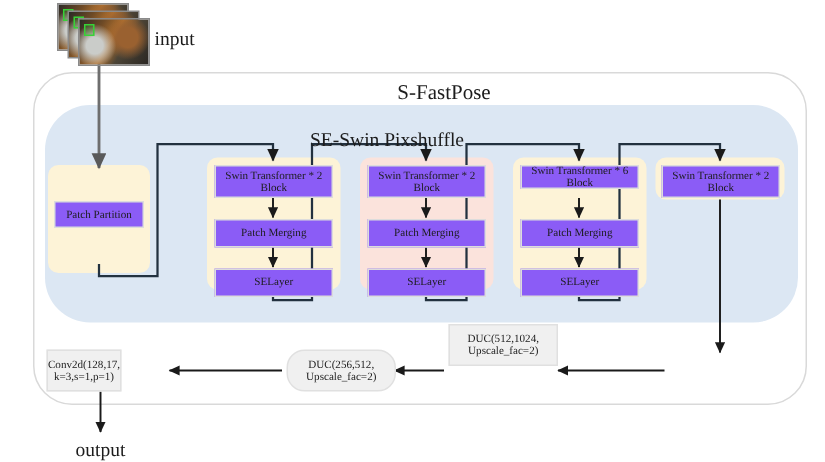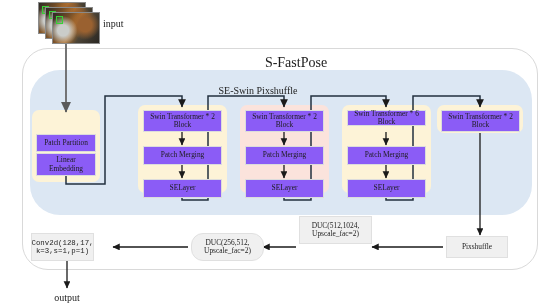--- a/index.html
+++ b/index.html
@@ -46,21 +46,21 @@
     line-height:1.12;
     font-size:7.4px;
     color:#1c1c1c;
     padding:1px 2px;
   }
   .op-box.plain{background:#f0f0f0;border:1px solid #e0e0e0;}
 
   
   .lbl{
     position:absolute;
-    font-size:10px;
+    font-size:13px;
     color:#1c1c1c;
     white-space:nowrap;
   }
   .lbl.center{transform:translateX(-50%);}
   .title-lbl{font-size:14px;}
 
   
   .thumb-stack{position:absolute;}
   .thumb{
     position:absolute;
@@ -152,47 +152,44 @@
   </div>
 
   <span class="lbl" style="left:103px;top:18px;">input</span>
 
   <span class="lbl center title-lbl" style="left:296px;top:55px;">S-FastPose</span>
 
   <span class="lbl center" style="left:258px;top:85px;">SE-Swin Pixshuffle</span>
 
   <div class="node op-box" style="left:36px;top:119px;width:60px;height:18px;white-space:pre-line;margin-top:15px;">Patch Partition</div>
 
-  <div class="node op-box" style="left:36px;top:153px;width:60px;height:23px;white-space:pre-line;">Linear
-Embedding</div>
 
   <div class="node op-box" style="left:143px;top:110px;width:79px;height:22px;white-space:pre-line;">Swin Transformer * 2
 Block</div>
   <div class="node op-box" style="left:143px;top:146px;width:79px;height:19px;">Patch Merging</div>
   <div class="node op-box" style="left:143px;top:179px;width:79px;height:19px;">SELayer</div>
 
   <div class="node op-box" style="left:245px;top:110px;width:79px;height:22px;white-space:pre-line;">Swin Transformer * 2
 Block</div>
   <div class="node op-box" style="left:245px;top:146px;width:79px;height:19px;">Patch Merging</div>
   <div class="node op-box" style="left:245px;top:179px;width:79px;height:19px;">SELayer</div>
 
   <div class="node op-box" style="left:347px;top:110px;width:79px;height:16px;white-space:pre-line;">Swin Transformer * 6
 Block</div>
   <div class="node op-box" style="left:347px;top:146px;width:79px;height:19px;">Patch Merging</div>
   <div class="node op-box" style="left:347px;top:179px;width:79px;height:19px;">SELayer</div>
 
   <div class="node op-box" style="left:441px;top:110px;width:79px;height:22px;white-space:pre-line;">Swin Transformer * 2
 Block</div>
 
-  <div class="node op-box plain" style="left:446px;top:236px;width:62px;height:22px;">Pixshuffle</div>
 
   <div class="node op-box plain" style="left:299px;top:216px;width:73px;height:28px;white-space:pre-line;">DUC(512,1024,
 Upscale_fac=2)</div>
 
   <div class="node op-box plain" style="left:191px;top:233px;width:73px;height:28px;white-space:pre-line;border-radius:12px;">DUC(256,512,
 Upscale_fac=2)</div>
 
-  <div class="node op-box plain" style="left:31px;top:233px;width:63px;height:28px;white-space:pre-line;font-family:Liberation Mono, monospace;">Conv2d(128,17,
+  <div class="node op-box plain" style="left:31px;top:233px;width:50px;height:28px;white-space:pre-line;">Conv2d(128,17,
 k=3,s=1,p=1)</div>
 
   <span class="lbl center" style="left:67px;top:292px;">output</span>
 
 </div>
 
 </body></html>

